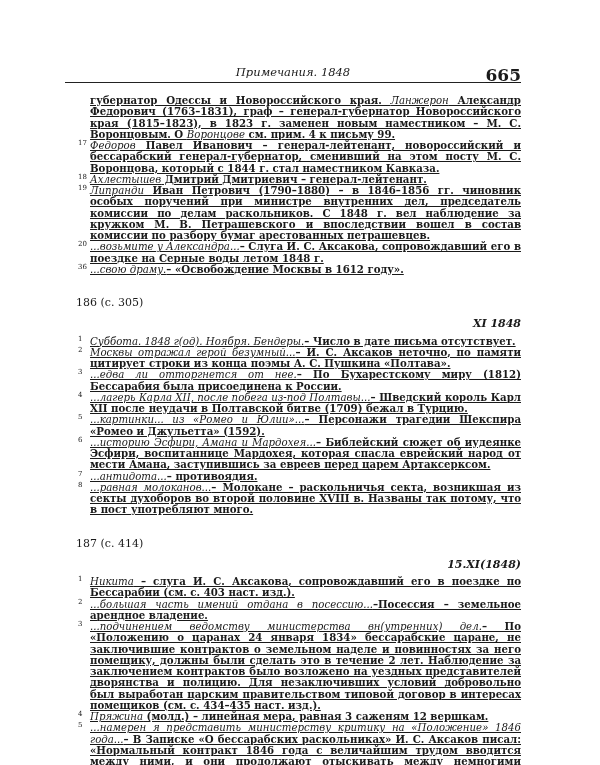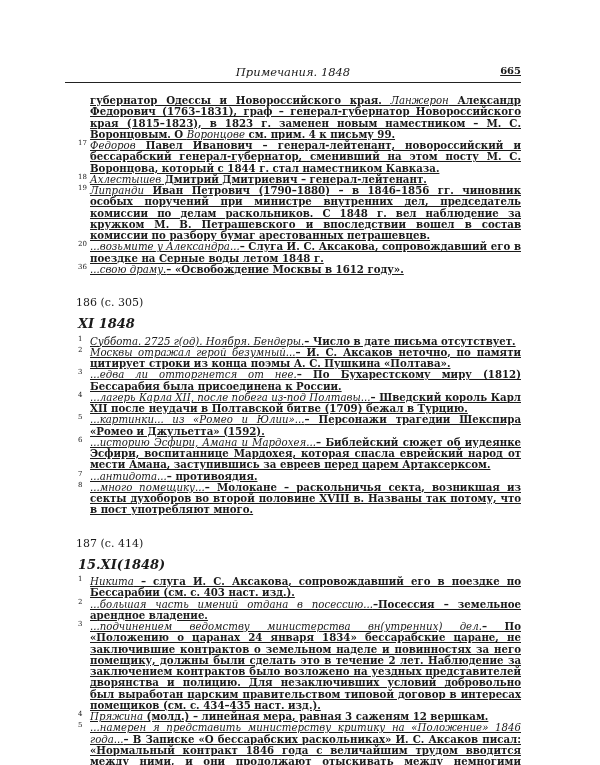--- a/index.html
+++ b/index.html
@@ -11,37 +11,37 @@
   .page { position: absolute; left: 0; top: 16px; width: 600px; height: 765px; }
   .running-head {
     position: absolute; left: 65px; top: 44px; width: 456px; height: 22px;
     border-bottom: 1px solid #222;
   }
   .running-title {
     position: absolute; left: 0; right: 0; top: 5px; text-align: center;
     font-style: italic; font-size: 11.5px;
   }
   .page-number {
-    position: absolute; right: 0; top: 5px; font-size: 10px; font-weight: bold; text-decoration: underline;
+    position: absolute; right: 0; top: 5px; font-size: 17px; font-weight: bold; text-decoration: underline;
   }
   .body {
     position: absolute; left: 78px; top: 79px; width: 443px;
     font-size: 10.2px; line-height: 11.25px; text-align: justify;
     font-weight: bold;
   }
   .note { position: relative; padding-left: 12px; margin: 0; text-decoration: underline; }
   .num {
     position: absolute; left: 0; top: -2px; font-size: 7px; font-weight: normal;
   }
   .it { font-style: italic; font-weight: normal; }
   .section-head {
     font-weight: normal; font-size: 11px; margin: 22px 0 0 -2px; text-align: left;
   }
   .date-line {
-    text-align: left; font-style: italic; font-weight: bold; font-size: 13px;
+    text-align: right; font-style: italic; font-weight: bold; font-size: 11px;
     margin: 10px 0 6px 0;
   }
   .first-block { padding-left: 12px; }
 </style>
 </head>
 <body>
 
 <div class="page">
   <div class="running-head">
     <span class="running-title">Примечания. 1848</span>
@@ -57,28 +57,28 @@
       <p class="note"><span class="num">17</span><span class="it">Федоров</span><span> Павел Иванович – генерал-лейтенант, новороссийский и бессарабский генерал-губернатор, сменивший на этом посту М. С. Воронцова, который с 1844 г. стал наместником Кавказа.</span></p>
       <p class="note"><span class="num">18</span><span class="it">Ахлестышев</span><span> Дмитрий Дмитриевич – генерал-лейтенант.</span></p>
       <p class="note"><span class="num">19</span><span class="it">Липранди</span><span> Иван Петрович (1790–1880) – в 1846–1856 гг. чиновник особых поручений при министре внутренних дел, председатель комиссии по делам раскольников. С 1848 г. вел наблюдение за кружком М. В. Петрашевского и впоследствии вошел в состав комиссии по разбору бумаг арестованных петрашевцев.</span></p>
       <p class="note"><span class="num">20</span><span class="it">...возьмите у Александра...</span><span>– Слуга И. С. Аксакова, сопровождавший его в поездке на Серные воды летом 1848 г.</span></p>
       <p class="note"><span class="num">36</span><span class="it">...свою драму.</span><span>– «Освобождение Москвы в 1612 году».</span></p>
     </div>
 
     <div>
       <div class="section-head">186 (с. 305)</div>
       <div class="date-line">XI 1848</div>
-      <p class="note"><span class="num">1</span><span class="it">Суббота. 2725 г(од). Ноября. Бендеры.</span><span>– Число в дате письма отсутствует.</span></p>
+      <p class="note"><span class="num">1</span><span class="it">Суббота. 1848 г(од). Ноября. Бендеры.</span><span>– Число в дате письма отсутствует.</span></p>
       <p class="note"><span class="num">2</span><span class="it">Москвы отражал герой безумный...</span><span>– И. С. Аксаков неточно, по памяти цитирует строки из конца поэмы А. С. Пушкина «Полтава».</span></p>
       <p class="note"><span class="num">3</span><span class="it">...едва ли отторгнется от нее.</span><span>– По Бухарестскому миру (1812) Бессарабия была присоединена к России.</span></p>
       <p class="note"><span class="num">4</span><span class="it">...лагерь Карла XII, после побега из-под Полтавы...</span><span>– Шведский король Карл XII после неудачи в Полтавской битве (1709) бежал в Турцию.</span></p>
       <p class="note"><span class="num">5</span><span class="it">...картинки... из «Ромео и Юлии»...</span><span>– Персонажи трагедии Шекспира «Ромео и Джульетта» (1592).</span></p>
       <p class="note"><span class="num">6</span><span class="it">...историю Эсфири, Амана и Мардохея...</span><span>– Библейский сюжет об иудеянке Эсфири, воспитаннице Мардохея, которая спасла еврейский народ от мести Амана, заступившись за евреев перед царем Артаксерксом.</span></p>
       <p class="note"><span class="num">7</span><span class="it">...антидота...</span><span>– противоядия.</span></p>
-      <p class="note"><span class="num">8</span><span class="it">...много помещику...</span><span>– Молокане – раскольничья секта, возникшая из секты духоборов во второй половине XVIII в. Названы так потому, что в пост употребляют много.</span></p>
+      <p class="note"><span class="num">8</span><span class="it">...равная молоканов...</span><span>– Молокане – раскольничья секта, возникшая из секты духоборов во второй половине XVIII в. Названы так потому, что в пост употребляют много.</span></p>
     </div>
 
     <div>
       <div class="section-head">187 (с. 414)</div>
       <div class="date-line">15.XI(1848)</div>
       <p class="note"><span class="num">1</span><span class="it">Никита</span><span> – слуга И. С. Аксакова, сопровождавший его в поездке по Бессарабии (см. с. 403 наст. изд.).</span></p>
       <p class="note"><span class="num">2</span><span class="it">...большая часть имений отдана в посессию...</span><span>–Посессия – земельное арендное владение.</span></p>
       <p class="note"><span class="num">3</span><span class="it">...подчинением ведомству министерства вн(утренних) дел.</span><span>– По «Положению о царанах 24 января 1834» бессарабские царане, не заключившие контрактов о земельном наделе и повинностях за него помещику, должны были сделать это в течение 2 лет. Наблюдение за заключением контрактов было возложено на уездных представителей дворянства и полицию. Для незаключивших условий добровольно был выработан царским правительством типовой договор в интересах помещиков (см. с. 434–435 наст. изд.).</span></p>
       <p class="note"><span class="num">4</span><span class="it">Пряжина</span><span> (молд.) – линейная мера, равная 3 саженям 12 вершкам.</span></p>
       <p class="note"><span class="num">5</span><span class="it">...намерен я представить министерству критику на «Положение» 1846 года...</span><span>– В Записке «О бессарабских раскольниках» И. С. Аксаков писал: «Нормальный контракт 1846 года с величайшим трудом вводится между ними, и они продолжают отыскивать между немногими помещиками и многочисленными посессорами более снисходительных...» (</span></p>

